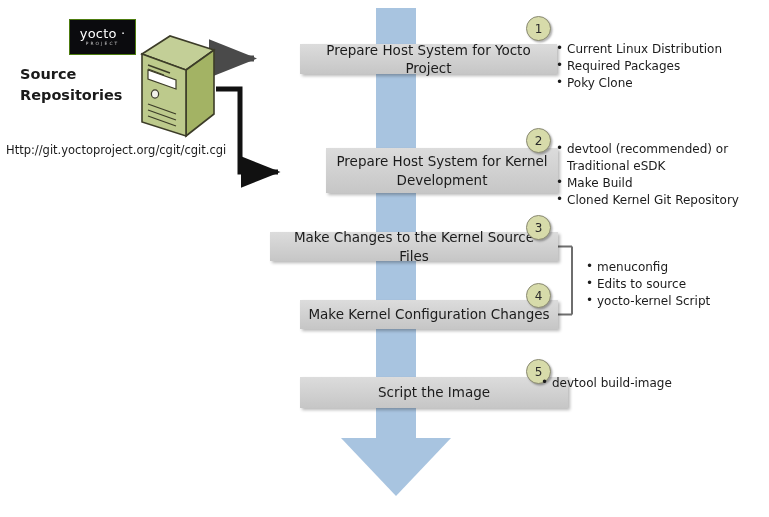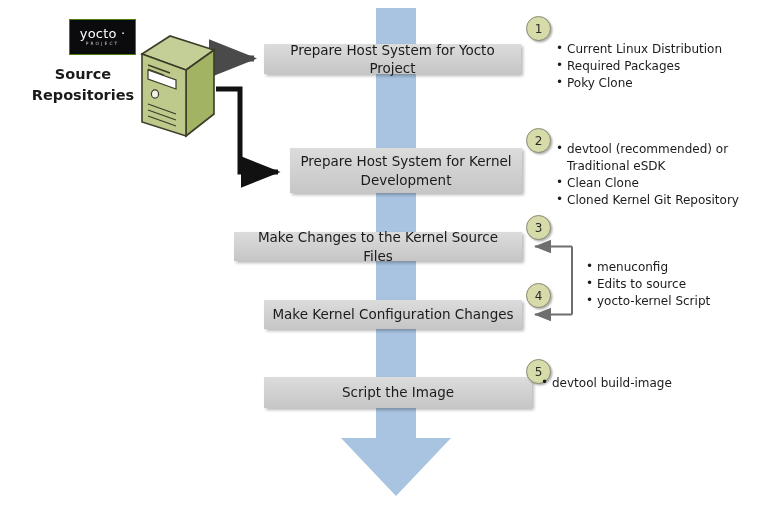--- a/index.html
+++ b/index.html
@@ -30,20 +30,21 @@
   .box{
     background:linear-gradient(180deg,#dcdcdc 0%,#d0d0d0 55%,#c6c6c6 100%);
     box-shadow:2px 2px 3px rgba(0,0,0,.28);
     display:flex;align-items:center;justify-content:center;
     text-align:center;
     font-size:13.5px;
     color:#1b1b1b;
     line-height:1.35;
     box-sizing:border-box;
     padding:0 8px;
+    margin-left:36px;
   }
   #box1{left:264px;top:44px;width:257px;height:30px;}
   #box2{left:290px;top:148px;width:232px;height:45px;}
   #box3{left:234px;top:232px;width:288px;height:29px;}
   #box4{left:264px;top:300px;width:258px;height:29px;}
   #box5{left:264px;top:377px;width:268px;height:31px;}
 
   
   .step{
     width:25px;height:25px;border-radius:50%;
@@ -85,21 +86,21 @@
   }
   .logo-main{
     color:#ffffff;font-size:13px;letter-spacing:.2px;line-height:1;
     font-family:"DejaVu Sans","Liberation Sans",sans-serif;
   }
   .logo-sub{
     color:#c9c9c9;font-size:4.4px;letter-spacing:2.1px;line-height:1;margin-top:2px;
   }
   .src-label{
     left:20px;top:64px;width:126px;
-    font-weight:bold;font-size:14.5px;line-height:1.45;text-align:center;
+    font-weight:bold;font-size:14.5px;line-height:1.45;
   }
   .src-url{
     left:6px;top:143px;width:230px;font-size:11.5px;white-space:nowrap;
   }
 
   
   .server{left:136px;top:32px;width:82px;height:110px;}
 
   
   .wires{left:0;top:0;width:769px;height:517px;pointer-events:none;}
@@ -135,20 +136,21 @@
   </svg>
 
   <div class="abs logo">
     <span class="logo-main">yocto ·</span>
     <span class="logo-sub">PROJECT</span>
   </div>
 
   <div class="abs src-label" style="white-space:pre-line;">Source
 Repositories</div>
 
+  <div class="abs src-url">Http://git.yoctoproject.org/cgit/cgit.cgi</div>
 
   <svg class="abs server" viewBox="0 0 82 110">
 
     <polygon points="6,22 34,4 78,18 50,38" fill="#c3cf97" stroke="#3c3c28" stroke-width="1.6"></polygon>
 
     <polygon points="50,38 78,18 78,82 50,104" fill="#a3b364" stroke="#3c3c28" stroke-width="1.6"></polygon>
 
     <polygon points="6,22 50,38 50,104 6,90" fill="#bdca8c" stroke="#3c3c28" stroke-width="1.6"></polygon>
 
     <path d="M12,38 L40,48 L40,57 L12,47 z" fill="#ffffff" stroke="#3c3c28" stroke-width="1.2"></path>
@@ -176,21 +178,21 @@
 
   <ul class="abs bullets" id="bul1">
     <li>Current Linux Distribution</li>
     <li>Required Packages</li>
     <li>Poky Clone</li>
   </ul>
 
   <ul class="abs bullets" id="bul2">
     <li>devtool (recommended) or
 Traditional eSDK</li>
-    <li>Clean Clone</li>
+    <li>Make Build</li>
     <li>Cloned Kernel Git Repository</li>
   </ul>
 
   <ul class="abs bullets" id="bul34">
     <li>menuconfig</li>
     <li>Edits to source</li>
     <li>yocto-kernel Script</li>
   </ul>
 
   <ul class="abs bullets" id="bul5">

